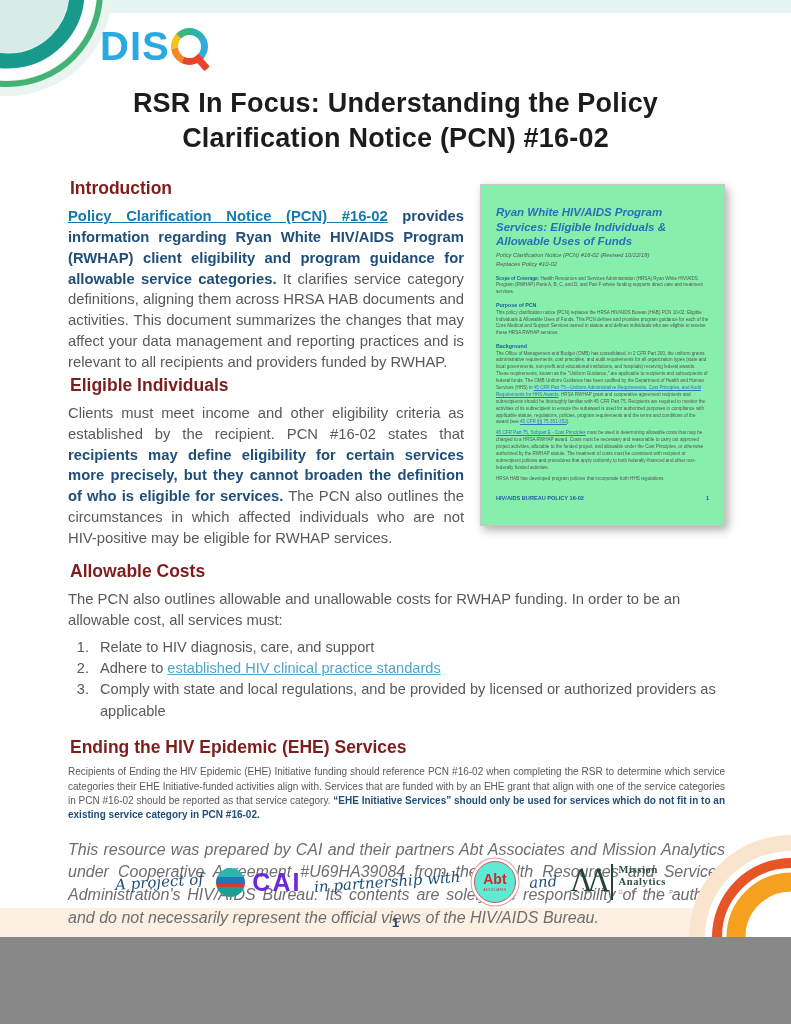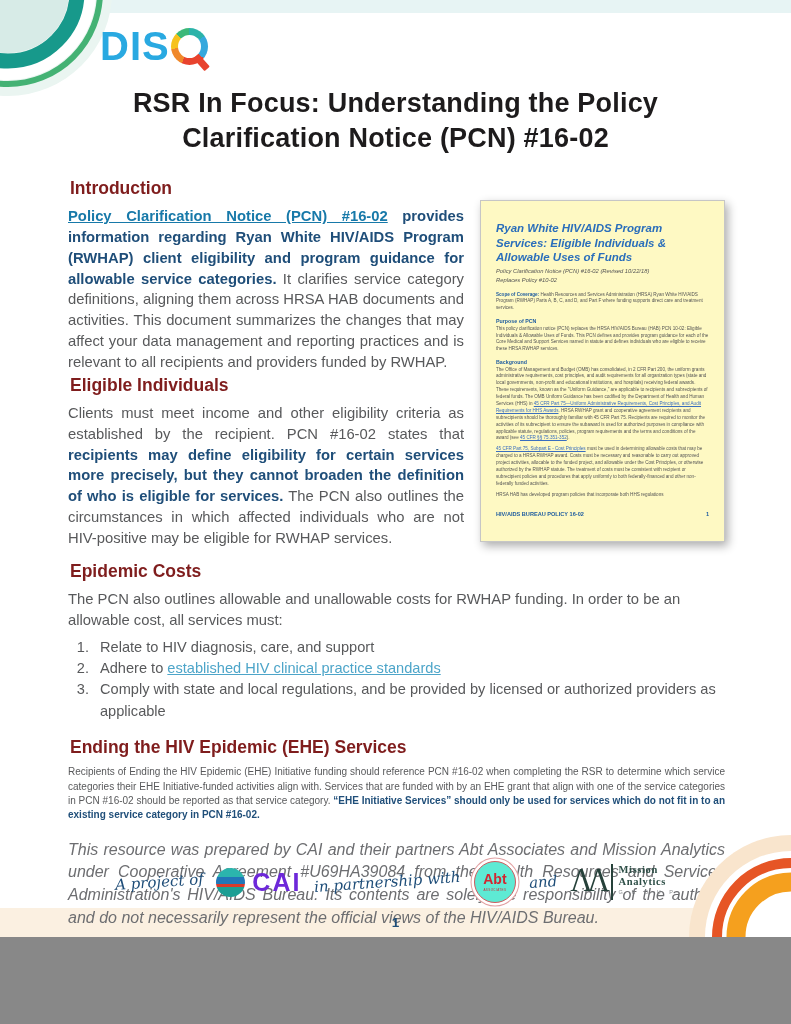--- a/index.html
+++ b/index.html
@@ -30,21 +30,21 @@
   .content { position:absolute; top:178px; left:68px; width:657px; z-index:2; }
   h2.sec { color:#7f1d1d; font-size:17.5px; font-weight:bold; margin:0 0 7px 2px; }
   .intro-row { display:flex; gap:16px; align-items:flex-start; }
   .col-left { width:396px; flex:none; }
   p.body { font-size:14.8px; line-height:1.41; color:#58595b; text-align:justify; margin:0; }
   .bold-blue { color:#1f4e79; font-weight:bold; }
   a.link { color:#1779a9; font-weight:bold; text-decoration:underline; cursor:pointer; }
   a.link2 { color:#4da5c9; text-decoration:underline; cursor:pointer;text-align:center; }
 
   
-  .doc-preview { width:245px; height:342px; margin-top:22px; background:#fef9c3; border:1px solid #c6c6c6;
+  .doc-preview { width:245px; height:342px; margin-top:6px; background:#86efac; border:1px solid #c6c6c6;
     box-shadow:3px 4px 9px rgba(0,0,0,.32); padding:20px 15px 10px; flex:none; }
   .dp-title { color:#2a6ebb; font-weight:bold; font-style:italic; font-size:11.5px; line-height:1.28; margin:0 0 2px; }
   .dp-sub { font-size:5.8px; font-style:italic; color:#555; line-height:1.5; }
   .dp-h { color:#1f5da0; font-weight:bold; font-size:5.3px; margin-top:6px; line-height:1.4; }
   .dp-t { font-size:4.6px; color:#555; line-height:1.5; margin:0; }
   .dp-inline-h { color:#1f5da0; font-weight:bold; }
   .dp-link { color:#3a6ebf; text-decoration:underline; }
   .dp-gap { margin-top:4px; }
   .dp-footer { display:flex; justify-content:space-between; margin-top:12px; color:#1f5da0; font-weight:bold; font-size:5.6px; }
 
@@ -142,21 +142,21 @@
         <p class="dp-t dp-gap"><span class="dp-link">45 CFR Part 75, Subpart E - Cost Principles</span><span> must be used in determining allowable costs that may be charged to a HRSA RWHAP award. Costs must be necessary and reasonable to carry out approved project activities, allocable to the funded project, and allowable under the Cost Principles, or otherwise authorized by the RWHAP statute. The treatment of costs must be consistent with recipient or subrecipient policies and procedures that apply uniformly to both federally-financed and other non-federally funded activities.</span></p>
         <p class="dp-t dp-gap">HRSA HAB has developed program policies that incorporate both HHS regulations</p>
 
         <div class="dp-footer">
           <span>HIV/AIDS BUREAU POLICY 16-02</span>
           <span>1</span>
         </div>
       </div>
     </div>
 
-    <h2 class="sec" style="margin-top:12px">Epidemic Costs</h2>
+    <h2 class="sec" style="margin-top:12px">Allowable Costs</h2>
     <p class="body" style="text-align:left">The PCN also outlines allowable and unallowable costs for RWHAP funding. In order to be an allowable cost, all services must:</p>
 
     <div class="olist">
       <div class="li">
         <span class="li-num">1.</span>
         <span class="li-text">Relate to HIV diagnosis, care, and support</span>
       </div>
       <div class="li">
         <span class="li-num">2.</span>
         <span class="li-text"><span>Adhere to </span><a class="link2">established HIV clinical practice standards</a></span>

